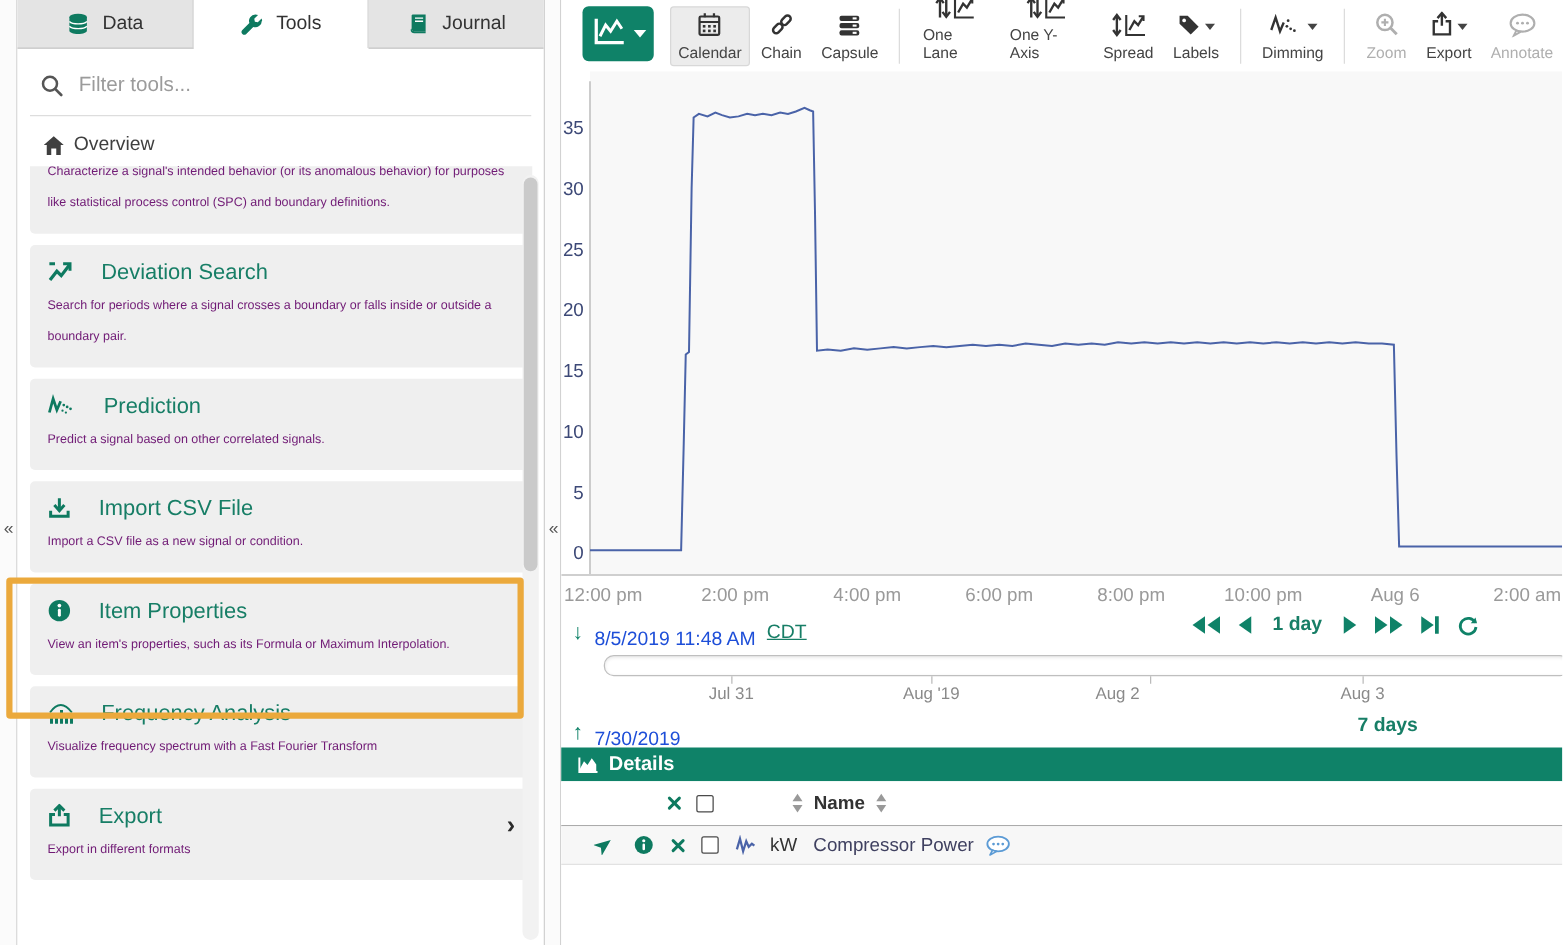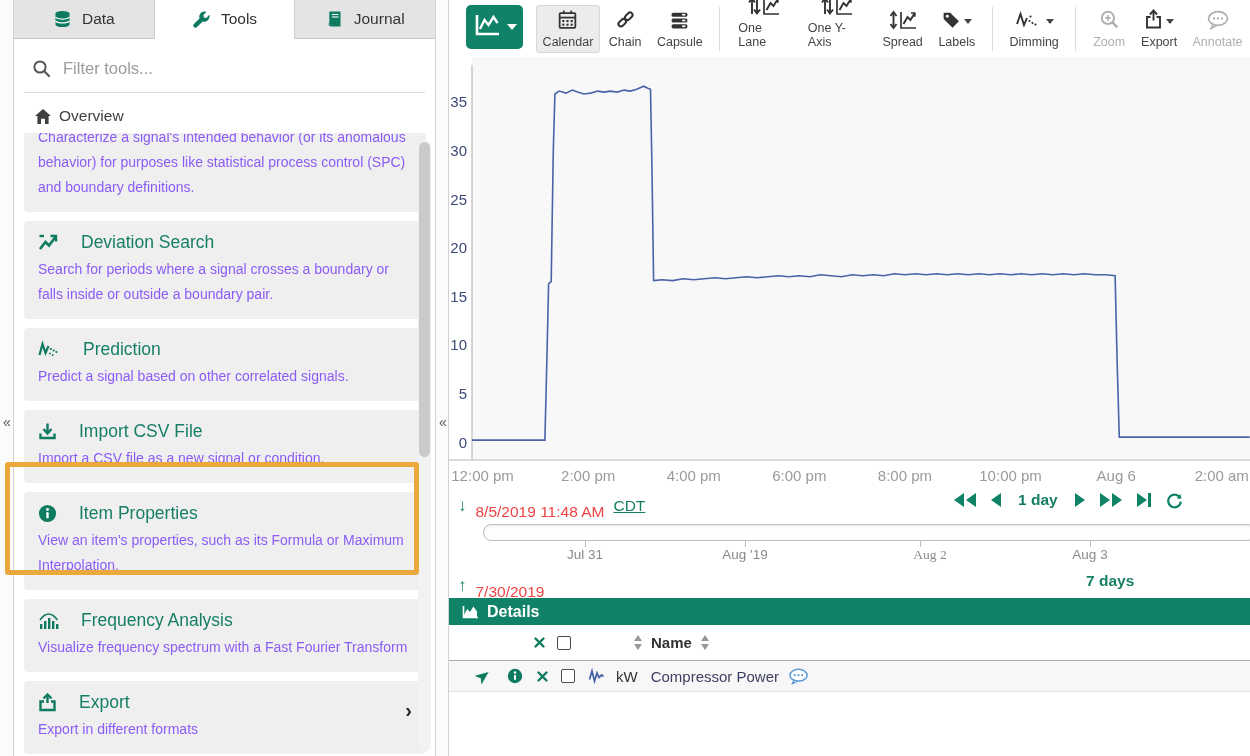--- a/index.html
+++ b/index.html
@@ -27,21 +27,21 @@
   .filter-row input { border:none; outline:none; flex:1; font-size:16.5px; font-family:inherit; color:#444; background:transparent; }
   .filter-row input::placeholder { color:#9B9B9B; }
   .panel-divider { height:1px; background:#DDDDDD; margin:14px 10px 0 10px; }
 
   .overview-row { display:flex; align-items:center; gap:7px; margin:14px 10px 0 20px; font-size:15.5px; color:#3F3F3F; cursor:pointer; }
 
   .tool-list { position:absolute; left:10px; top:133px; width:402px; bottom:0; overflow:hidden; }
   .tool-card { background:#EFEFEF; border-radius:4px; padding:11px 14px 12px 14px; margin-bottom:9px; position:relative; cursor:pointer; }
   .tool-card.clipped { margin-top:-19px; }
   .tool-title { display:flex; align-items:center; gap:22px; font-size:17.5px; color:#177E66; margin-bottom:4px; }
-  .tool-desc { font-size:14px; line-height:25px; color:#8b5cf6; }
+  .tool-desc { font-size:10px; line-height:25px; color:#701a75; }
   .tool-chevron { position:absolute; right:14px; top:18px; font-size:20px; font-weight:bold; color:#2B2B2B; }
 
   .highlight-box { position:absolute; left:5px; top:462px; width:414px; height:113px;
                    border:5px solid #EBA93C; border-radius:3px; z-index:6; pointer-events:none; }
 
   .vscrollbar { position:absolute; left:404px; top:140px; width:13px; bottom:4px; background:#F2F2F2; border-radius:7px; }
   .vscroll-thumb { position:absolute; left:1px; top:2px; width:11px; height:315px; background:#CACACA; border-radius:6px; }
 
   
   .main { position:absolute; left:449px; top:0; width:801px; height:756px; background:#fff; }
@@ -56,21 +56,21 @@
   .tb-btn.disabled { color:#AFAFAF; cursor:default; }
   .tb-sep { width:1px; height:44px; background:#DCDCDC; margin:2px 9px 0 9px; }
   .caret-dark { width:0; height:0; border-left:4px solid transparent; border-right:4px solid transparent; border-top:5px solid #444; }
   .caret-white { width:0; height:0; border-left:5px solid transparent; border-right:5px solid transparent; border-top:6px solid #fff; }
 
   .chart-wrap { position:absolute; left:0; top:57px; width:801px; height:430px; }
 
   .datebar { position:absolute; left:0; top:487px; width:801px; height:30px; }
   .start-group { position:absolute; left:9px; top:3px; display:flex; align-items:center; gap:9px; font-size:15.5px; }
   .green-arrow { color:#0F8268; font-size:17px; font-weight:bold; }
-  .teal-text { color:#ef4444;margin-top:13px; }
+  .teal-text { color:#1d4ed8;margin-top:13px; }
   .tz-link { color:#177E66; text-decoration:underline; cursor:pointer; }
   .nav-group { position:absolute; left:505px; top:4px; display:flex; align-items:center; gap:15px; }
   .tri-r { width:0; height:0; border-left:10px solid #0F8268; border-top:7px solid transparent; border-bottom:7px solid transparent; cursor:pointer; }
   .tri-l { width:0; height:0; border-right:10px solid #0F8268; border-top:7px solid transparent; border-bottom:7px solid transparent; cursor:pointer; }
   .tri-pair { display:flex; gap:2px; cursor:pointer; }
   .step-end { display:flex; align-items:center; gap:1px; cursor:pointer; }
   .step-end .bar { width:3px; height:14px; background:#0F8268; }
   .duration-label { font-size:15.5px; font-weight:bold; color:#177E66; padding:0 2px; cursor:pointer; }
 
   .trainbar { position:absolute; left:34px; top:524px; width:773px; height:17px; background:#fff;
@@ -570,17 +570,17 @@
             <circle cx="10.5" cy="7.2" r="1.1" fill="#5C9BD5"></circle>
             <circle cx="14.2" cy="7.2" r="1.1" fill="#5C9BD5"></circle>
           </svg>
       </span>
     </div>
   <div class="train-tick" style="left: 136px;"></div>
       <div class="train-label" style="left: 136px;">Jul 31</div>
       <div class="train-tick" style="left: 296px;"></div>
       <div class="train-label" style="left: 296px;">Aug '19</div>
       <div class="train-tick" style="left: 471px;"></div>
-      <div class="train-label" style="left: 481px; font-family: Liberation Serif, serif;">Aug 2</div>
+      <div class="train-label" style="left: 445px;">Aug 2</div>
       <div class="train-tick" style="left: 641px;"></div>
       <div class="train-label" style="left: 641px;">Aug 3</div>
     </div>
 </div>
 
 </body></html>

